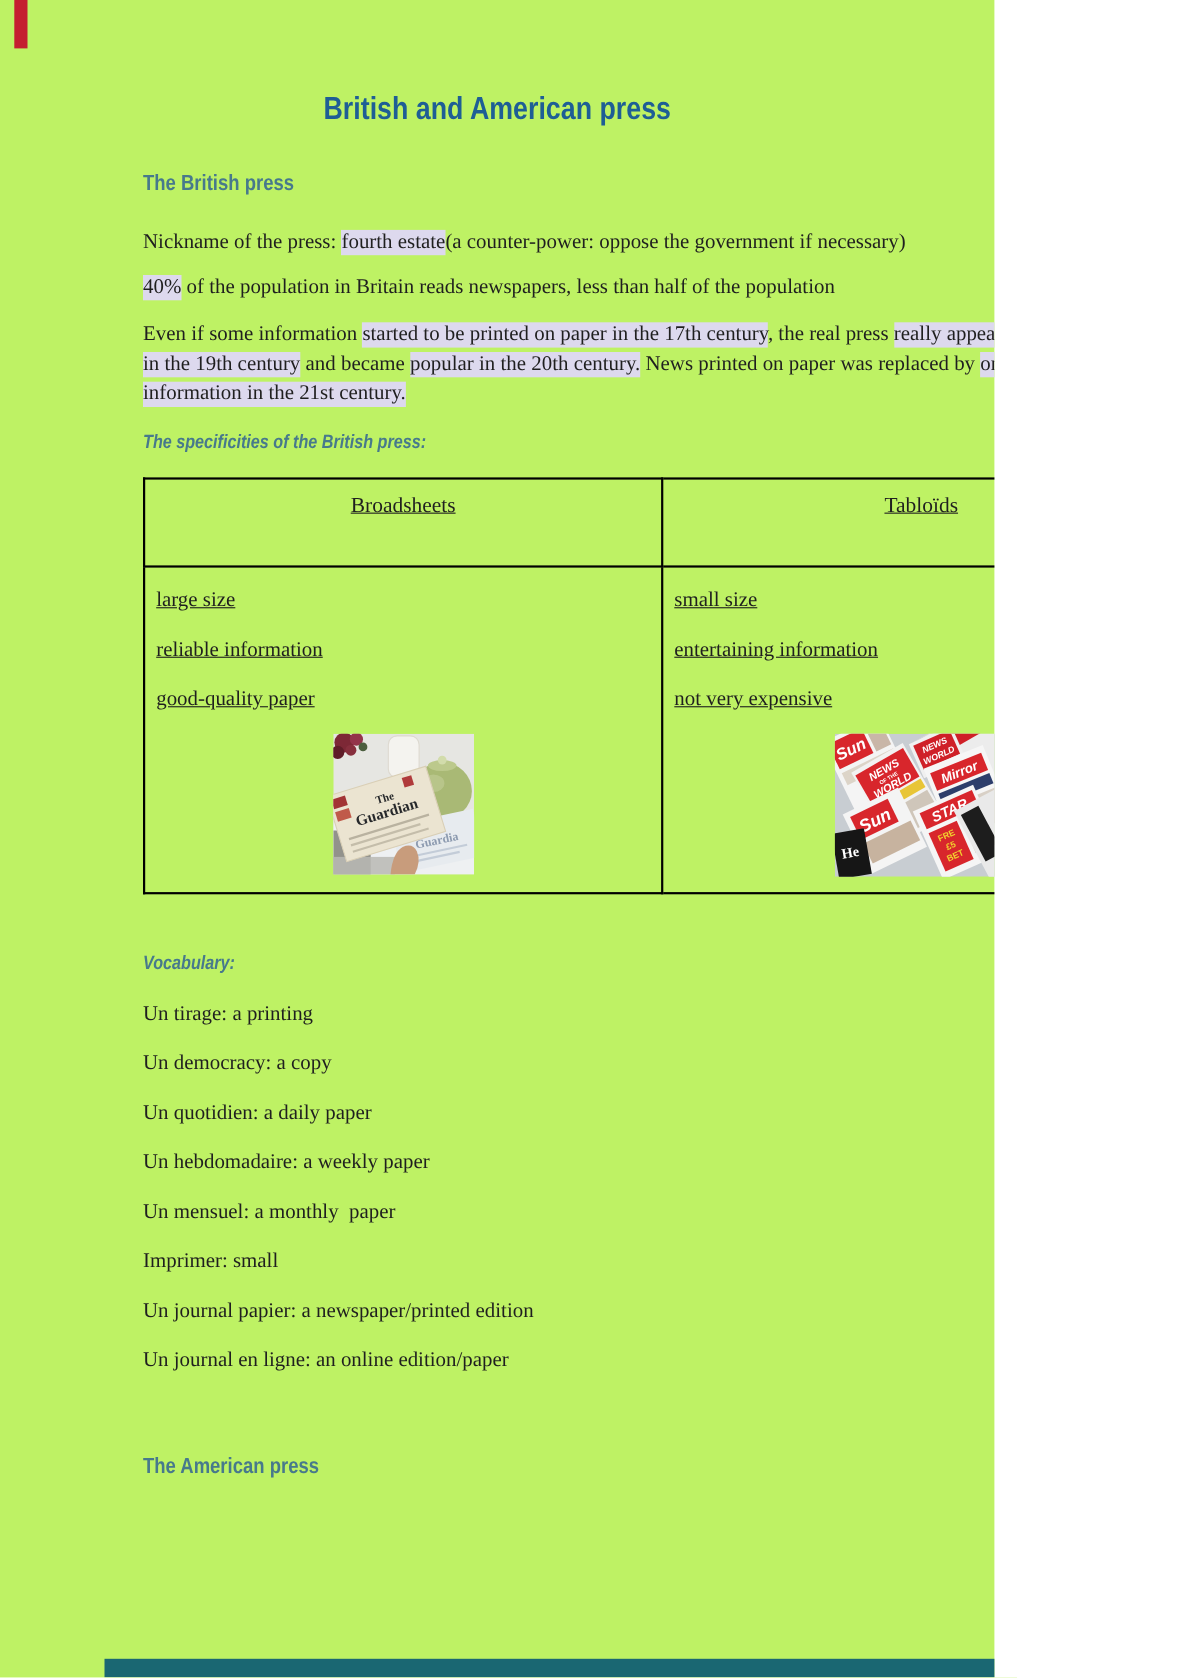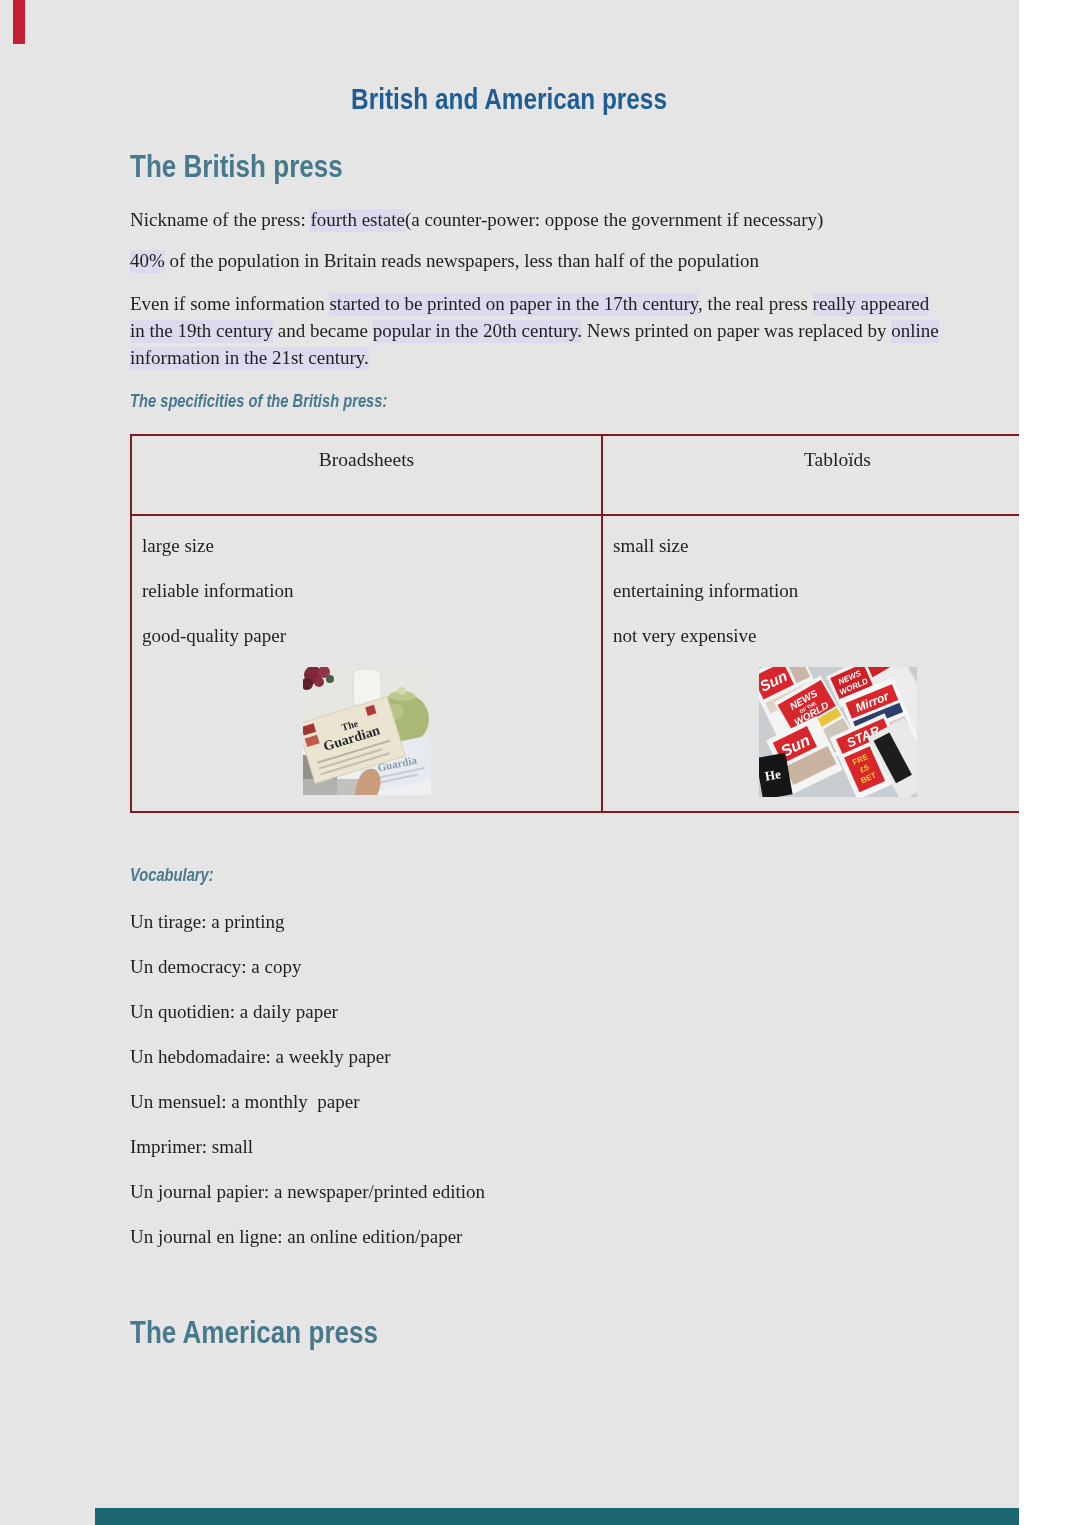--- a/index.html
+++ b/index.html
@@ -1,40 +1,40 @@
 <!DOCTYPE html>
 <html><head>
 <meta charset="utf-8">
 <style>
   html,body{margin:0;padding:0;background:#ffffff;}
   .page{
     position:relative;
-    width:1019px;height:1525px;
-    background:#e5e5e5;
+    width:904px;height:1525px;
+    background:#bef264;
     overflow:hidden;
     font-family:"Liberation Serif","DejaVu Serif",serif;
     color:#1f1f1f;
   }
   .content{padding:0 130px;}
 
   
   .cond{display:inline-block;transform:scaleX(0.84);transform-origin:left center;}
   .cond-center{display:inline-block;transform:scaleX(0.84);transform-origin:center center;}
 
   h1.doc-title{
     margin:0;padding-top:82px;
     text-align:center;
     font-family:"Liberation Sans","DejaVu Sans",sans-serif;
     font-weight:bold;font-size:29px;line-height:34px;
     color:#1e5e95;letter-spacing:0px;white-space:nowrap;
   }
   h2.section-heading{
     margin:36px 0 0;
     font-family:"Liberation Sans","DejaVu Sans",sans-serif;
-    font-weight:bold;font-size:31px;line-height:30px;
+    font-weight:bold;font-size:20px;line-height:30px;
     color:#47798c;white-space:nowrap;
   }
   h2.american{margin-top:68px;}
   h3.mini-heading{
     margin:18px 0 0;
     font-family:"Liberation Sans","DejaVu Sans",sans-serif;
     font-weight:bold;font-style:italic;
     font-size:17.5px;line-height:24px;
     color:#47798c;white-space:nowrap;text-decoration:underline;
   }
@@ -45,21 +45,21 @@
   p.p2{margin-top:14px;}
   p.p3{margin-top:16px;}
   p.p4{margin-top:16px;}
   .hl{background:#ddd9ee;padding:0 0 2px;}
 
   table.doc-table{
     margin-top:21px;
     border-collapse:collapse;
     width:944px;table-layout:fixed;
   }
-  table.doc-table th,table.doc-table td{border:2px solid #7f1d1d;}
+  table.doc-table th,table.doc-table td{border:2px solid #000000;text-decoration:underline;}
   table.doc-table th{
     height:64px;vertical-align:top;padding-top:13px;
     text-align:center;font-weight:normal;font-size:19.5px;
   }
   table.doc-table td{
     vertical-align:top;
     padding:16px 10px 14px;width:50%;
   }
   table.doc-table td p{margin:0 0 18px;font-size:19px;line-height:27px;}
   .img-wrap{margin:0;}

